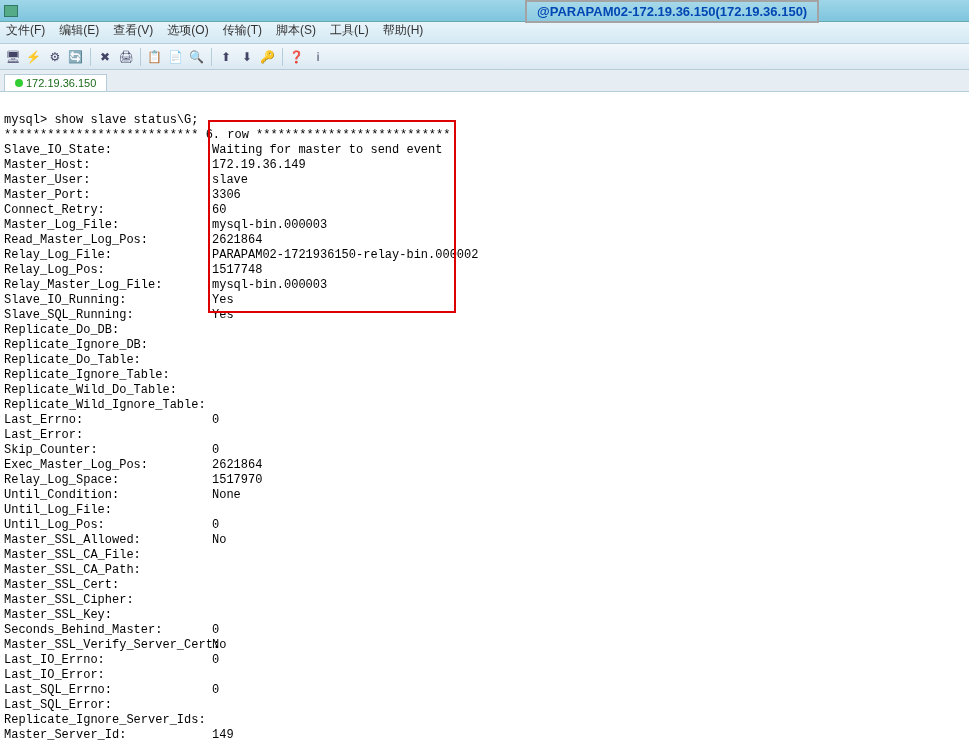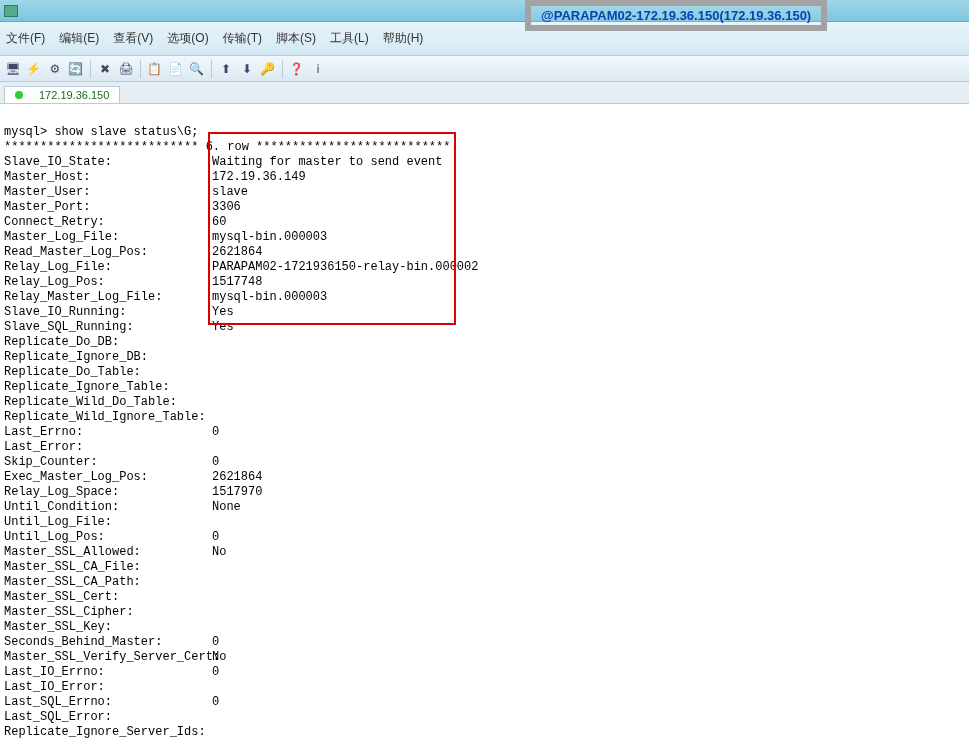--- a/index.html
+++ b/index.html
@@ -1,26 +1,26 @@
 <!DOCTYPE html>
 <html><head>
   <meta charset="utf-8">
   <style>
     * { margin: 0; padding: 0; box-sizing: border-box; }
     body { font-family: "Microsoft YaHei", Tahoma, sans-serif; font-size: 12px; background: #fff; width: 969px; }
     .titlebar { background: linear-gradient(#9fd6e8, #7ec5de); height: 22px; display: flex; align-items: center; padding: 0 4px; border-bottom: 1px solid #6aa; }
     .titlebar-icon { width: 14px; height: 12px; background: #5a8; margin-right: 6px; border: 1px solid #376; }
-    .titlebar-overlay { position: absolute; top: 0; left: 525px; border: 6px solid #a3a3a3; padding: 2px 10px; color: #0047b3; font-weight: bold; font-size: 13px; background: rgba(255,255,255,0.1); z-index: 10; }
-    .menubar { background: linear-gradient(#e8f4fa, #d4e9f4); height: 34px; display: flex; align-items: center; padding: 0 6px; border-bottom: 1px solid #b5cdd9; }
+    .titlebar-overlay { position: absolute; top: 0; left: 525px; border: 2px solid #a3a3a3; padding: 2px 10px; color: #0047b3; font-weight: bold; font-size: 13px; background: rgba(255,255,255,0.1); z-index: 10; }
+    .menubar { background: linear-gradient(#e8f4fa, #d4e9f4); height: 22px; display: flex; align-items: flex-start; padding: 0 6px; border-bottom: 1px solid #b5cdd9; }
     .menubar span { margin-right: 14px; color: #333; cursor: default; }
     .toolbar { background: linear-gradient(#f2f8fc, #dce9f2); height: 26px; display: flex; align-items: center; padding: 0 4px; border-bottom: 1px solid #b5cdd9; gap: 3px; }
     .tool-btn { width: 18px; height: 18px; display: inline-flex; align-items: center; justify-content: center; cursor: pointer; color: #446; }
     .tool-sep { width: 1px; height: 18px; background: #b5cdd9; margin: 0 2px; }
     .tabbar { background: #e6eef3; height: 22px; display: flex; align-items: flex-end; padding: 0 4px; border-bottom: 1px solid #b5cdd9; }
-    .tab { background: #fff; border: 1px solid #b5cdd9; border-bottom: none; padding: 2px 10px; font-size: 11px; color: #1a6b1a; display: flex; align-items: center; gap: 16px; }
+    .tab { background: #fff; border: 1px solid #b5cdd9; border-bottom: none; padding: 2px 10px; font-size: 11px; color: #1a6b1a; display: flex; align-items: center; gap: 3px; }
     .tab-dot { width: 8px; height: 8px; background: #3c3; border-radius: 50%; }
     .terminal { background: #fff; color: #000; font-family: "Courier New", monospace; font-size: 12px; line-height: 15px; padding: 6px 4px; white-space: pre; position: relative; }
     .red-box-1 { position: absolute; border: 2px solid #d00; top: 28px; left: 208px; width: 248px; height: 193px; pointer-events: none; }
     .row { display: flex; }
     .lbl { width: 203px; }
     .val { padding-left: 5px; text-align: right; }
   </style>
 </head>
 <body>
 

